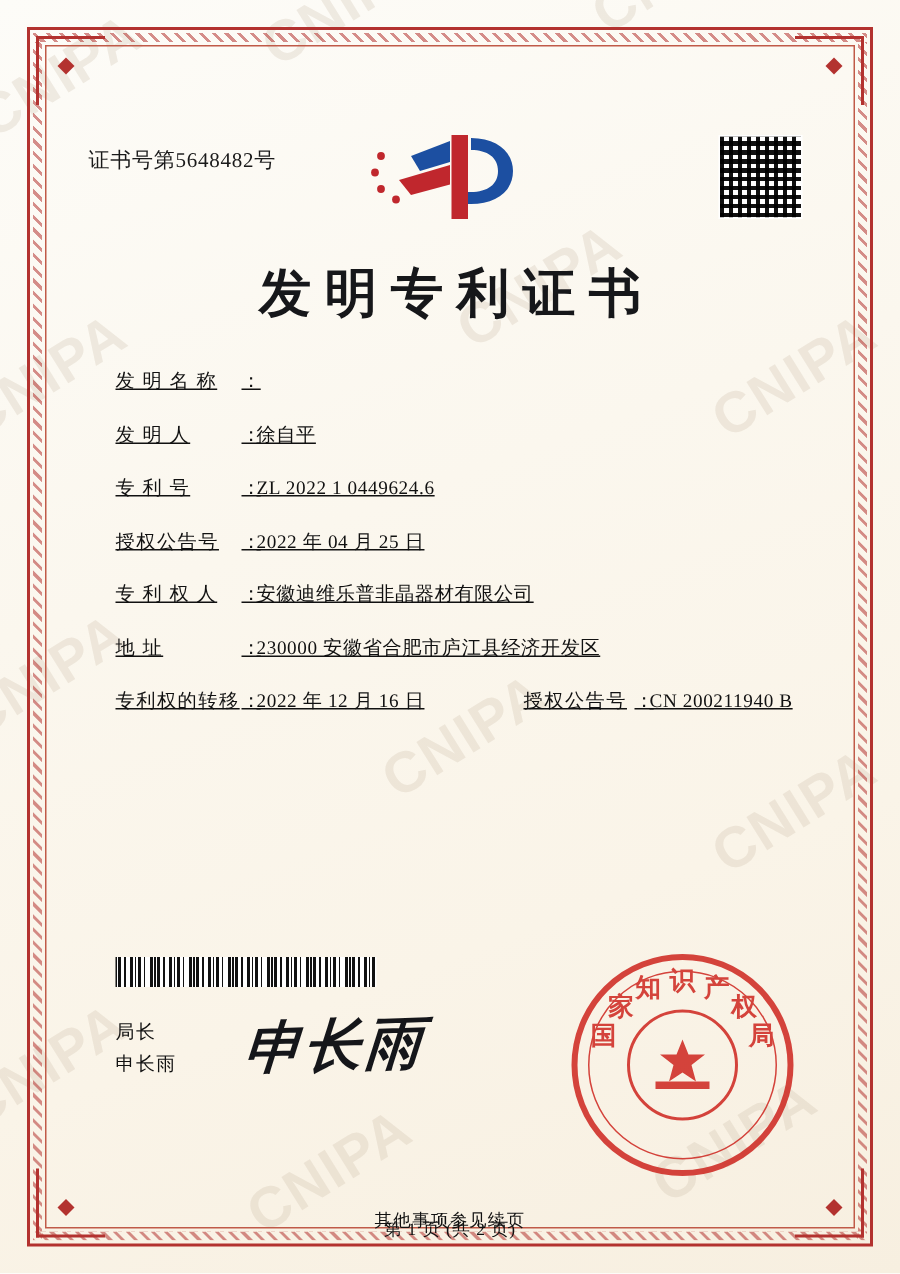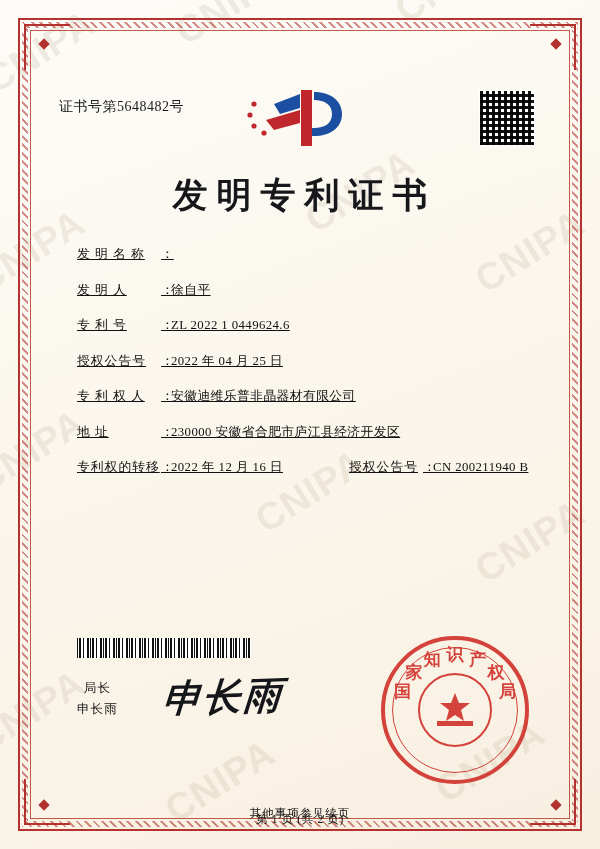--- a/index.html
+++ b/index.html
@@ -209,21 +209,20 @@
   }
 
   .signature-block {
     position: absolute;
     left: 22px;
     top: 618px;
     font-size: 12.6px;
     line-height: 1.65;
     letter-spacing: 1px;
     color: #111;
-    text-align: center;
   }
   .sig-hand {
     position: absolute;
     left: 108px;
     top: 612px;
     font-family: "DejaVu Serif", serif;
     font-size: 38px;
     font-weight: bold;
     font-style: italic;
     color: #15161a;

